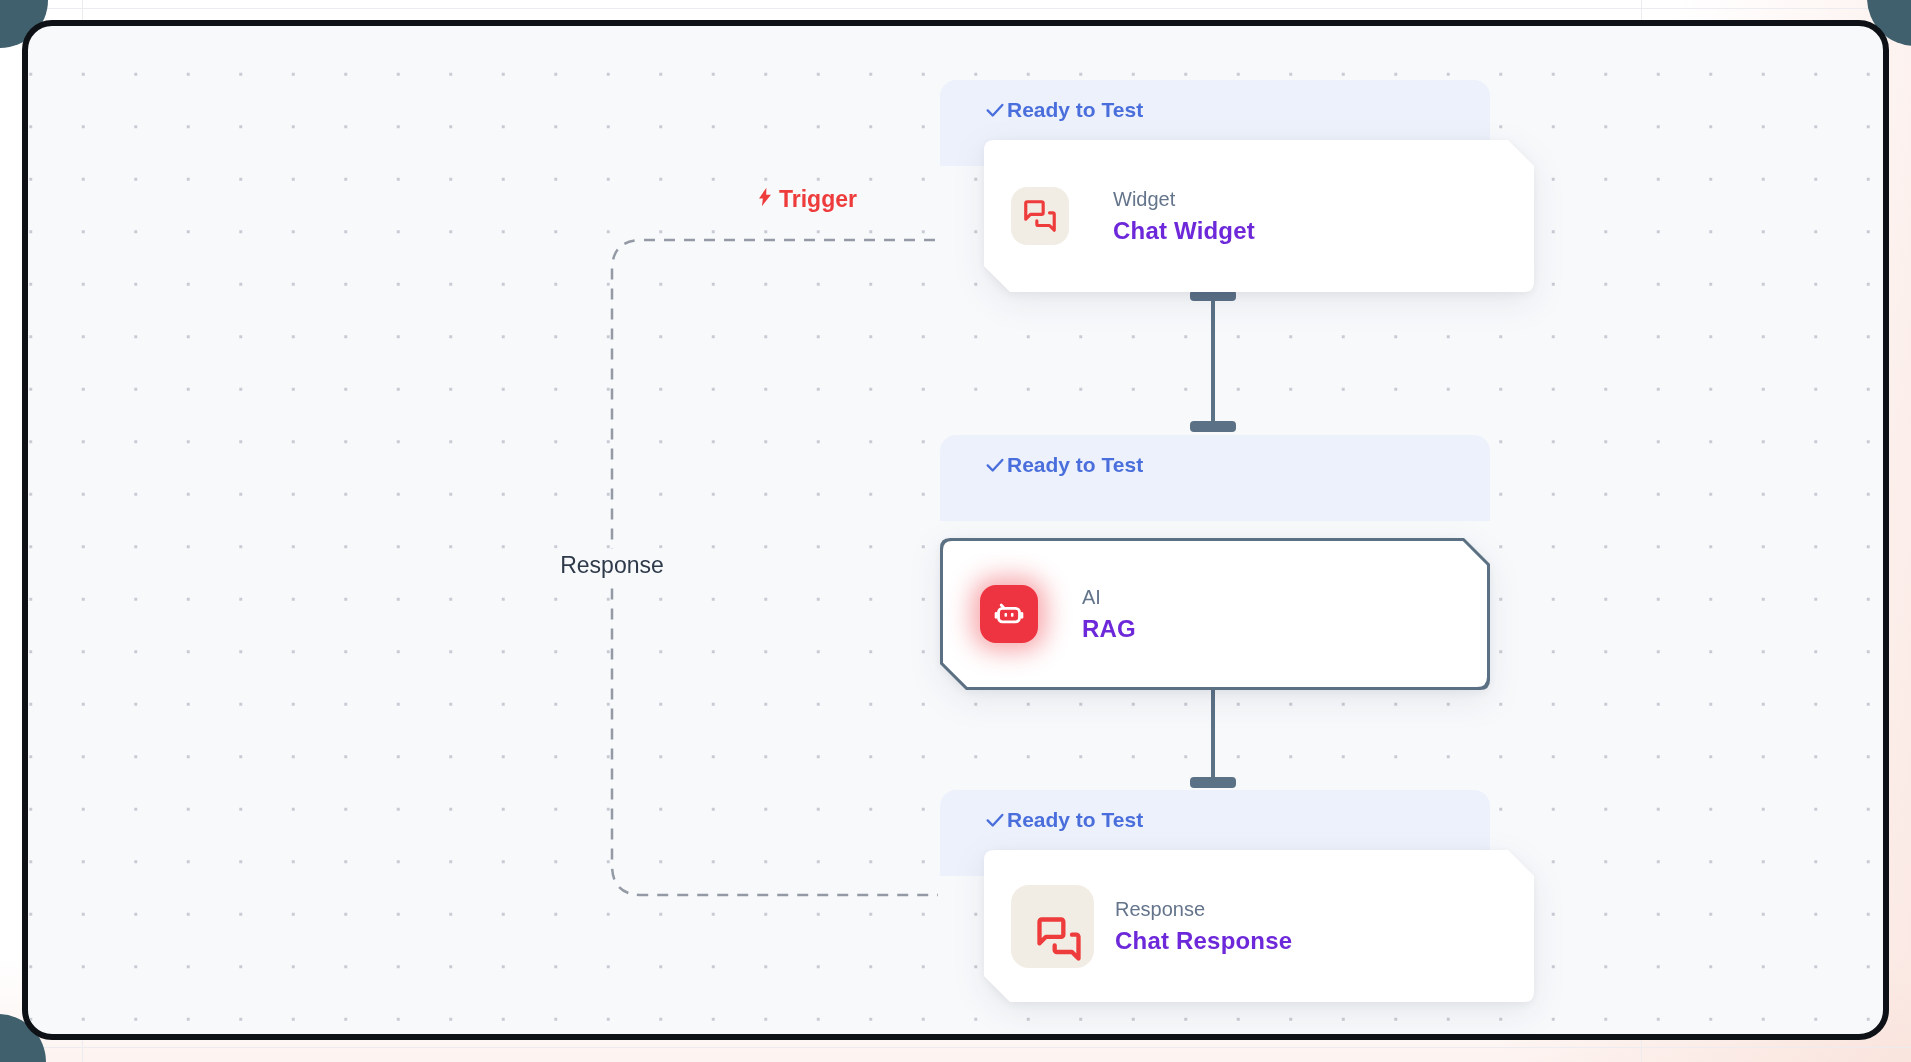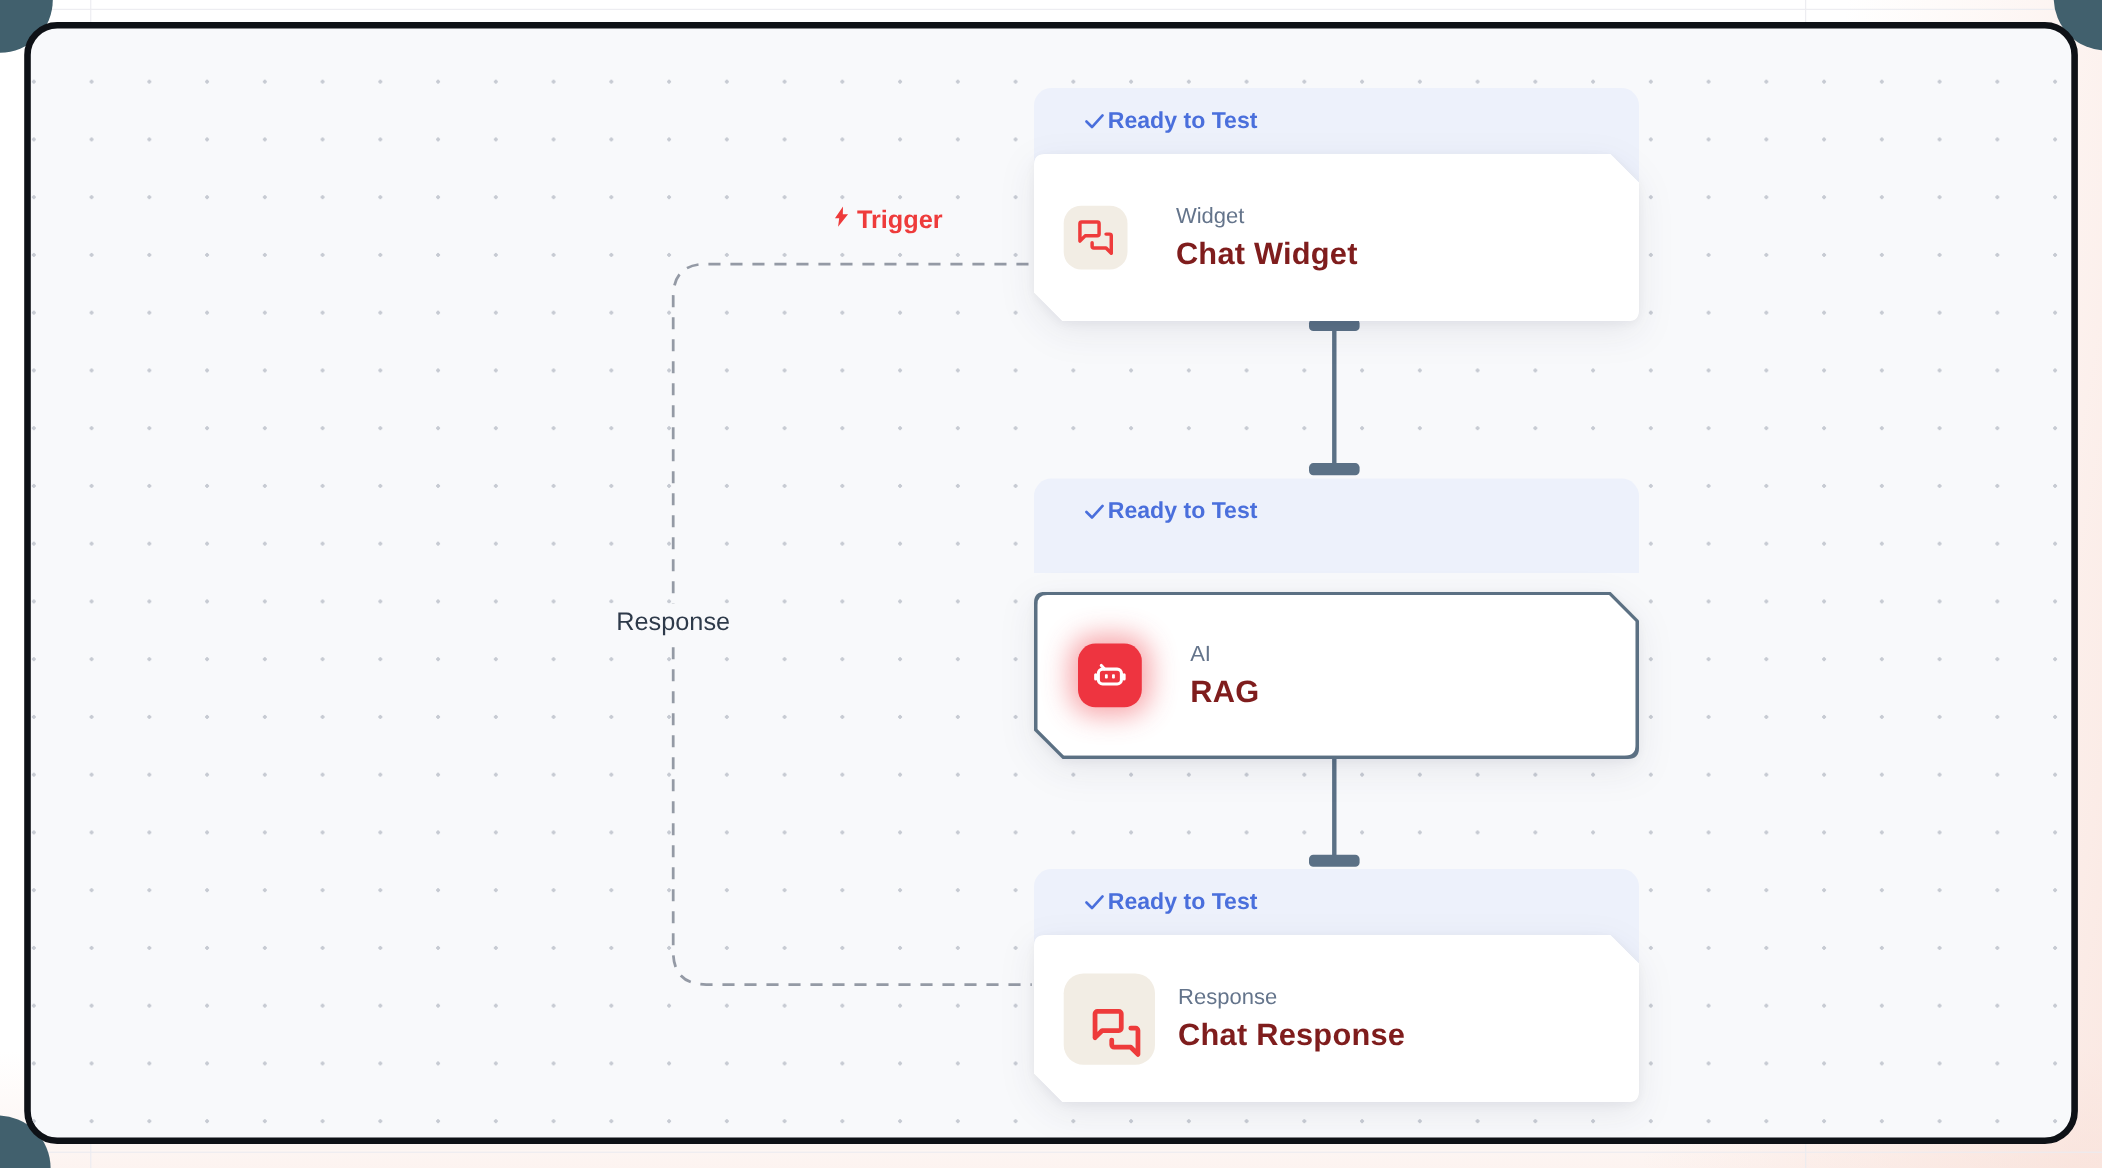--- a/index.html
+++ b/index.html
@@ -67,21 +67,21 @@
     color:#4a6fdc; font-size:21px; font-weight:600;
   }
   .check-icon { width:22px; height:22px; display:inline-flex; }
 
   .card-wrap { position:relative; margin-top:-26px; z-index:2;
     filter: drop-shadow(0 10px 16px rgba(20,30,60,0.08)) drop-shadow(0 2px 5px rgba(20,30,60,0.05));
   }
   .card {
     width:550px; height:152px; background:#ffffff;
     clip-path: path('M0 10 Q0 0 10 0 L524 0 L550 26 L550 142 Q550 152 540 152 L26 152 L0 126 Z');
-    display:flex; align-items:center; padding-left:27px;
+    display:flex; align-items:center; padding-left:27px;margin-left:44px;
   }
   
   .card-outline {
     position:relative; width:550px; height:152px; background:#5b7083;
     clip-path: path('M0 10 Q0 0 10 0 L524 0 L550 26 L550 142 Q550 152 540 152 L26 152 L0 126 Z');
     margin-top: 43px;
   }
   .card-outline .card-inner {
     position:absolute; inset:0; background:#ffffff;
     clip-path: path('M3 12 Q3 3 12 3 L522.8 3 L547 27.2 L547 139 Q547 149 537 149 L27.3 149 L3 124.7 Z');
@@ -96,21 +96,21 @@
     display:flex; align-items:center; justify-content:center; flex:0 0 auto; }
   .icon-tile-red svg { width:36px; height:36px; }
   
   .icon-tile-big { width:83px; height:83px; border-radius:18px; background:#f2ede4;
     position:relative; flex:0 0 auto; }
   .icon-tile-big svg { position:absolute; left:22px; top:28px; width:52px; height:52px; }
 
   .node-text { margin-left:44px; display:flex; flex-direction:column; gap:6px; }
   .node-n3 .node-text { margin-left:21px; }
   .node-category { font-size:20px; font-weight:500; color:#64748b; }
-  .node-title { font-size:28px; font-weight:700; color:#7f1d1d; letter-spacing:0.2px; }
+  .node-title { font-size:24px; font-weight:700; color:#6d28d9; letter-spacing:0.2px; }
 </style>
 </head>
 <body>
 
 <div class="bg-tint"></div>
 <div class="bg-line v1"></div>
 <div class="bg-line v2"></div>
 <div class="bg-line h1"></div>
 <div class="bg-line h2"></div>
 <div class="corner-blob tl"></div>

